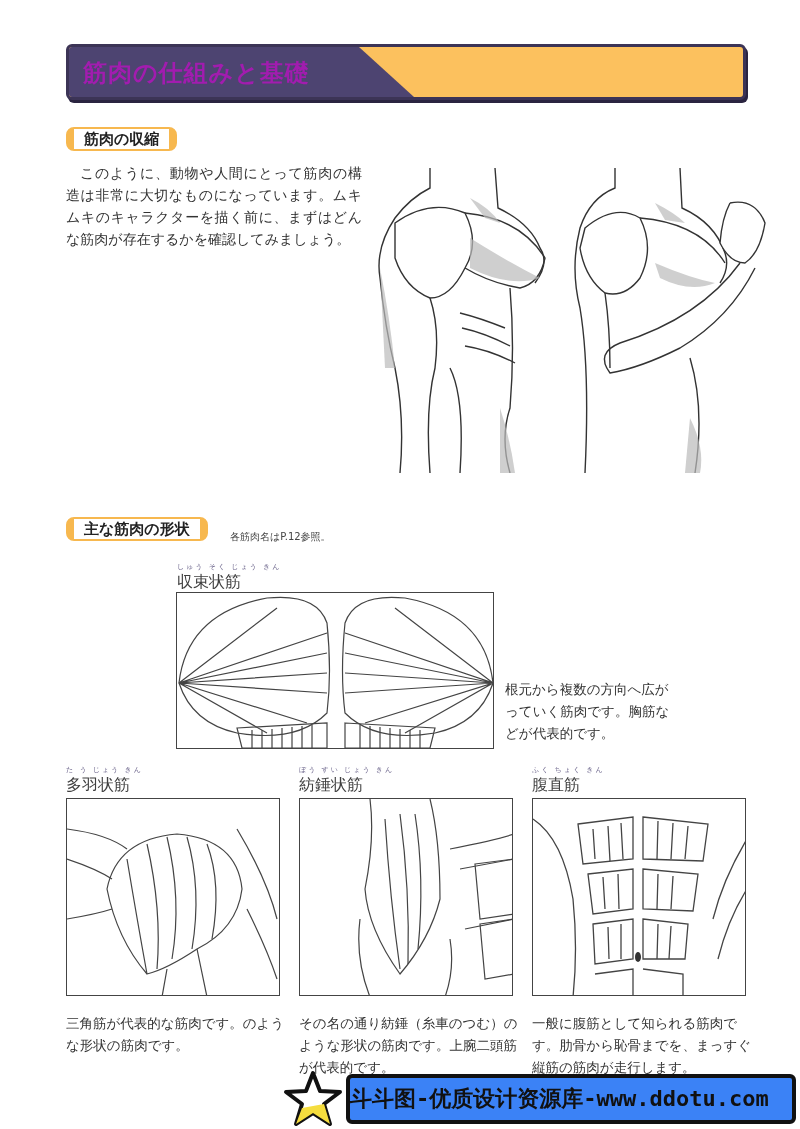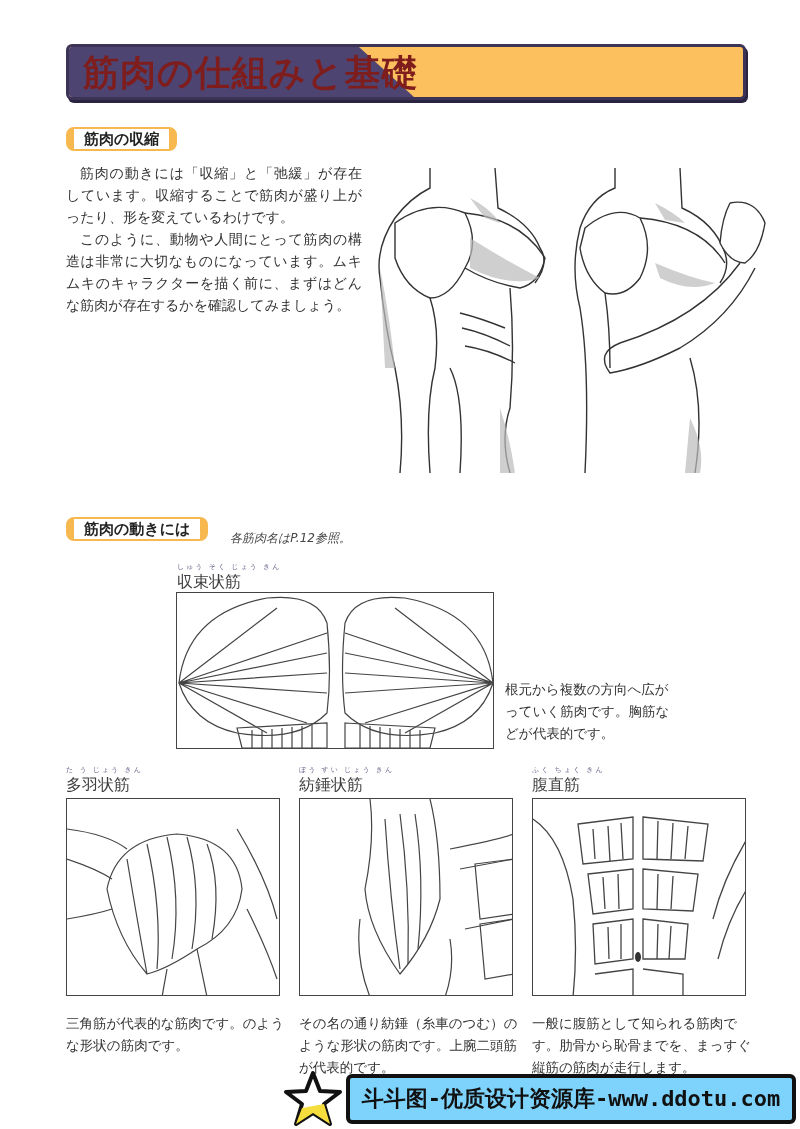--- a/index.html
+++ b/index.html
@@ -11,60 +11,59 @@
     position: absolute; left: 66px; top: 44px; width: 680px; height: 56px;
     background: #fcc15e; border-radius: 6px; border: 3px solid #3c3456;
     box-shadow: 2px 3px 0 #2a2440; overflow: hidden;
   }
   .title-bar .purple {
     position: absolute; left: 0; top: 0; height: 100%; width: 345px;
     background: #4d4471;
     clip-path: polygon(0 0, 290px 0, 345px 100%, 0 100%);
   }
   .title-bar .title-text {
-    position: absolute; left: 14px; top: 6px; color: #7f1d1d; font-size: 36px; font-weight: bold;
+    position: absolute; left: 14px; top: 6px; color: #a21caf; font-size: 24px; font-weight: bold;
     letter-spacing: 1px; line-height: 40px;
   }
   .section-tag {
     position: absolute; height: 24px; background: #fff; border: 2px solid #f7b84f;
     border-left: 8px solid #f7b84f; border-right: 8px solid #f7b84f; border-radius: 8px;
     font-size: 15px; font-weight: bold; color: #222; padding: 0 10px; line-height: 20px;
   }
   .body-text {
     position: absolute; left: 66px; top: 162px; width: 296px;
     font-size: 14px; line-height: 22px; color: #333; text-align: justify;
   }
   .body-text p { text-indent: 1em; }
-  .note { position: absolute; left: 230px; top: 530px; font-size: 12px; color: #444; font-style: italic; }
+  .note { position: absolute; left: 230px; top: 530px; font-size: 10px; color: #444; }
   .muscle-label { position: absolute; }
   .muscle-label .ruby { font-size: 7px; color: #6a638a; letter-spacing: 2px; display: block; line-height: 9px; }
   .muscle-label .name { font-size: 16px; font-weight: normal; color: #404040; line-height: 20px; }
   .frame { position: absolute; border: 1.5px solid #444; background: #fff; overflow: hidden; }
   .caption { position: absolute; font-size: 13.5px; line-height: 22px; color: #333; margin-top: 12px; }
   .torso { position: absolute; }
   .banner {
     position: absolute; left: 346px; top: 1074px; width: 450px; height: 50px;
-    background: #7dd3fc; border: 4px solid #111; border-radius: 6px;
-    font-size: 22px; font-weight: bold; color: #111; text-align: center; line-height: 42px;
+    background: #3b82f6; border: 4px solid #111; border-radius: 6px;
+    font-size: 22px; font-weight: bold; color: #111; line-height: 42px;
     font-family: "DejaVu Sans Mono", monospace; letter-spacing: 0px;
   }
   .star { position: absolute; left: 283px; top: 1070px; width: 60px; height: 58px; }
 </style>
 </head>
 <body>
 
 <div class="title-bar">
   <div class="purple"></div>
   <div class="title-text">筋肉の仕組みと基礎</div>
 </div>
 
 <div class="section-tag" style="left:66px; top:127px;">筋肉の収縮</div>
 
 <div class="body-text">
-  <p>筋肉の動きには「収縮」と「弛緩」が存在しています。収縮することで筋肉が盛り上がったり、形を変えているわけです。</p>
   <p>このように、動物や人間にとって筋肉の構造は非常に大切なものになっています。ムキムキのキャラクターを描く前に、まずはどんな筋肉が存在するかを確認してみましょう。</p>
 </div>
 
 <svg class="torso" style="left:370px; top:168px;" width="400" height="305" viewBox="0 0 400 305">
   <g fill="none" stroke="#333" stroke-width="1.4">
 
     <path d="M60 0 L60 20 Q40 30 25 50 Q5 80 10 110 Q15 160 25 200 Q35 250 30 305"></path>
     <path d="M125 0 L128 40 Q160 55 170 80 Q180 95 165 115"></path>
     <path d="M25 55 Q60 30 95 45 Q110 75 95 100 Q80 130 60 130 Q35 120 25 90 Z" fill="#fff"></path>
     <path d="M95 45 Q150 50 175 90 Q170 115 150 120 Q120 115 95 100"></path>
@@ -92,21 +91,21 @@
     <path d="M235 125 Q240 160 240 200"></path>
     <path d="M320 190 Q335 240 325 305"></path>
   </g>
   <g fill="#bbb" opacity="0.7">
     <path d="M285 35 Q305 45 315 55 L295 52 Z"></path>
     <path d="M285 95 Q320 110 345 115 Q320 125 290 110 Z"></path>
     <path d="M320 250 Q335 280 330 305 L315 305 Z"></path>
   </g>
 </svg>
 
-<div class="section-tag" style="left:66px; top:517px;">筋肉の動きには</div>
+<div class="section-tag" style="left:66px; top:517px;">主な筋肉の形状</div>
 <div class="note">各筋肉名はP.12参照。</div>
 
 <div class="muscle-label" style="left:177px; top:563px;">
   <span class="ruby">しゅう そく じょう きん</span>
   <span class="name">収束状筋</span>
 </div>
 <div class="frame" style="left:176px; top:592px; width:318px; height:157px;">
   <svg width="318" height="157" viewBox="0 0 318 157">
     <g fill="none" stroke="#444" stroke-width="1.2">
       <path d="M2 90 Q10 20 90 5 Q140 0 150 30 Q155 80 150 120 Q120 150 60 140 Q15 130 2 90 Z"></path>

